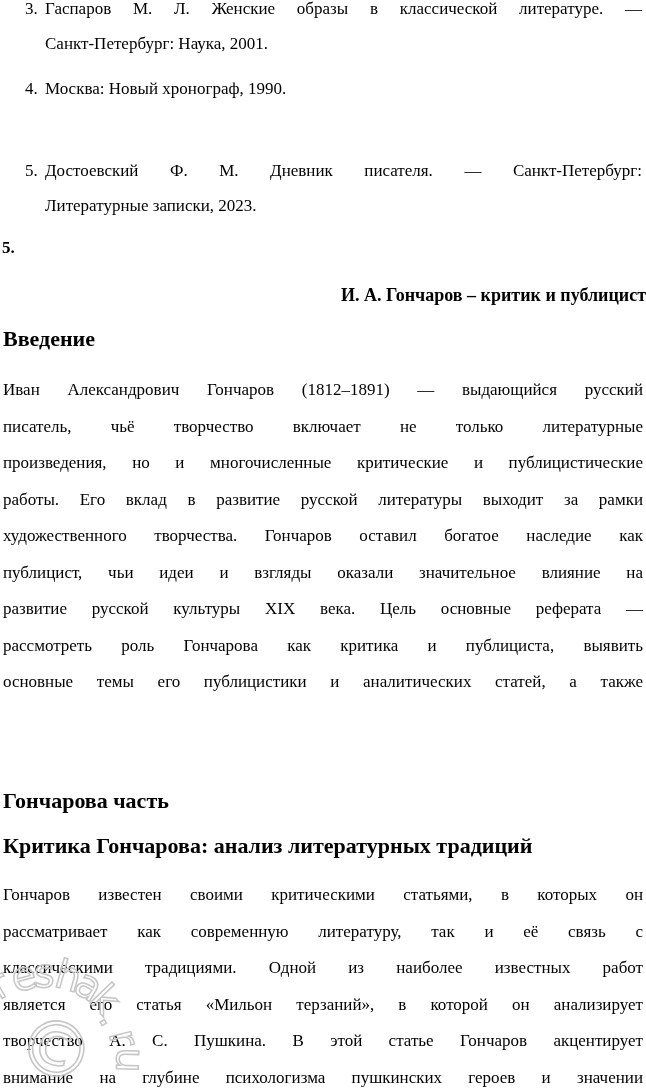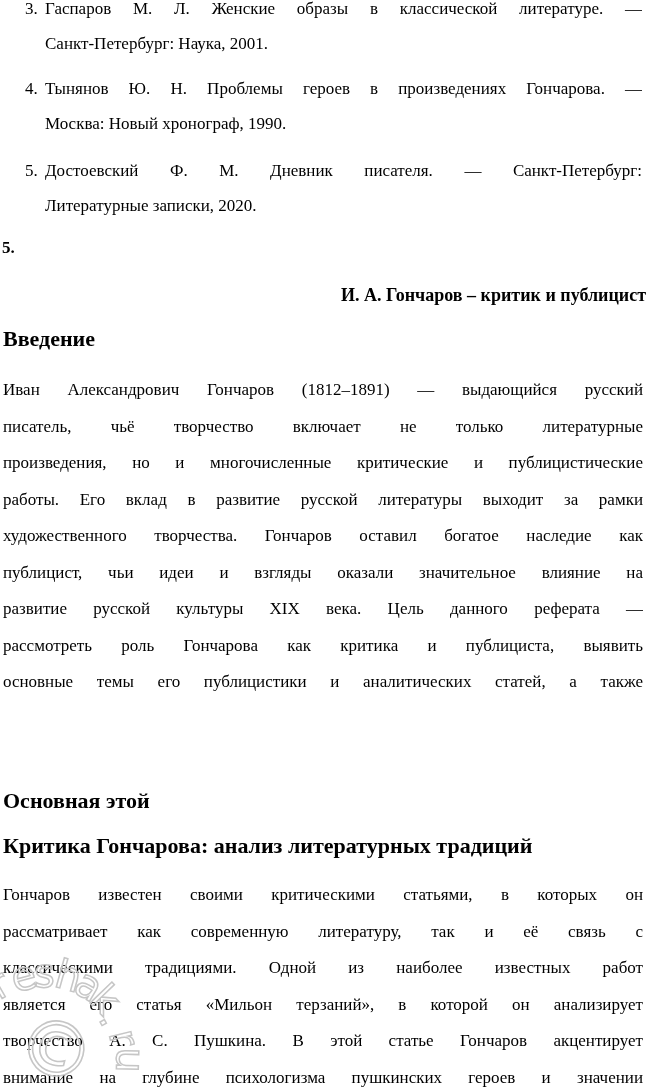--- a/index.html
+++ b/index.html
@@ -77,49 +77,48 @@
 <div class="page">
 
   <div class="bib">
       <div class="bib-item" style="top: -9px;">
         <span class="bib-num">3.</span>
         <div class="line">Гаспаров М. Л. Женские образы в классической литературе. —</div>
         <div class="line last">Санкт-Петербург: Наука, 2001.</div>
       </div>
       <div class="bib-item" style="top: 71px;">
         <span class="bib-num">4.</span>
-        <div class="line">Тынянов Ю. Н. Проблемы героев в произведениях Гончарова. —</div>
         <div class="line last">Москва: Новый хронограф, 1990.</div>
       </div>
       <div class="bib-item" style="top: 153px;">
         <span class="bib-num">5.</span>
         <div class="line">Достоевский Ф. М. Дневник писателя. — Санкт-Петербург:</div>
-        <div class="line last">Литературные записки, 2020.</div>
+        <div class="line last">Литературные записки, 2023.</div>
       </div>
     </div>
 
   <div class="sec-num">5.</div>
 
   <div class="doc-title">И. А. Гончаров – критик и публицист</div>
 
   <div class="heading h-intro">Введение</div>
 
   <div class="para p-intro">
       <div class="line">Иван Александрович Гончаров (1812–1891) — выдающийся русский</div>
       <div class="line">писатель, чьё творчество включает не только литературные</div>
       <div class="line">произведения, но и многочисленные критические и публицистические</div>
       <div class="line">работы. Его вклад в развитие русской литературы выходит за рамки</div>
       <div class="line">художественного творчества. Гончаров оставил богатое наследие как</div>
       <div class="line">публицист, чьи идеи и взгляды оказали значительное влияние на</div>
-      <div class="line">развитие русской культуры XIX века. Цель данного реферата —</div>
+      <div class="line">развитие русской культуры XIX века. Цель основные реферата —</div>
       <div class="line">рассмотреть роль Гончарова как критика и публициста, выявить</div>
       <div class="line">основные темы его публицистики и аналитических статей, а также</div>
     </div>
 
-  <div class="heading h-main">Основная этой</div>
+  <div class="heading h-main">Гончарова часть</div>
 
   <div class="heading h-crit">Критика Гончарова: анализ литературных традиций</div>
 
   <div class="para p-crit">
       <div class="line">Гончаров известен своими критическими статьями, в которых он</div>
       <div class="line">рассматривает как современную литературу, так и её связь с</div>
       <div class="line">классическими традициями. Одной из наиболее известных работ</div>
       <div class="line">является его статья «Мильон терзаний», в которой он анализирует</div>
       <div class="line">творчество А. С. Пушкина. В этой статье Гончаров акцентирует</div>
       <div class="line">внимание на глубине психологизма пушкинских героев и значении</div>

